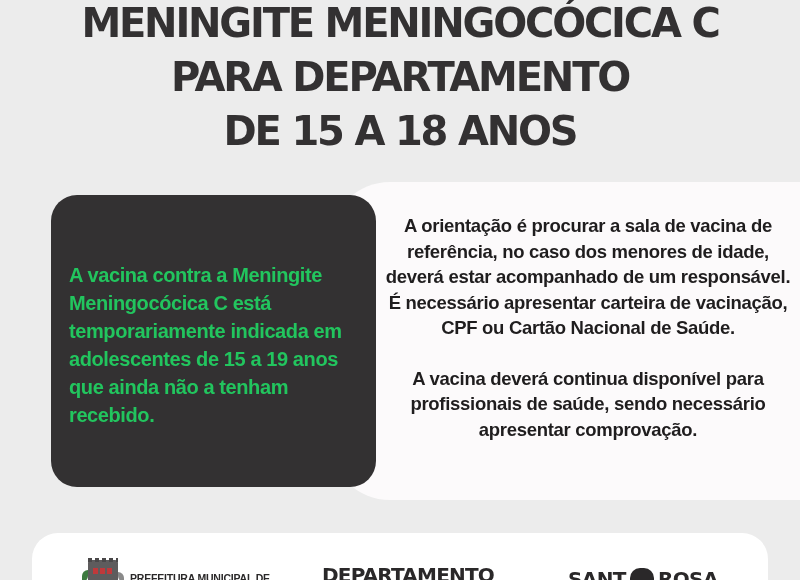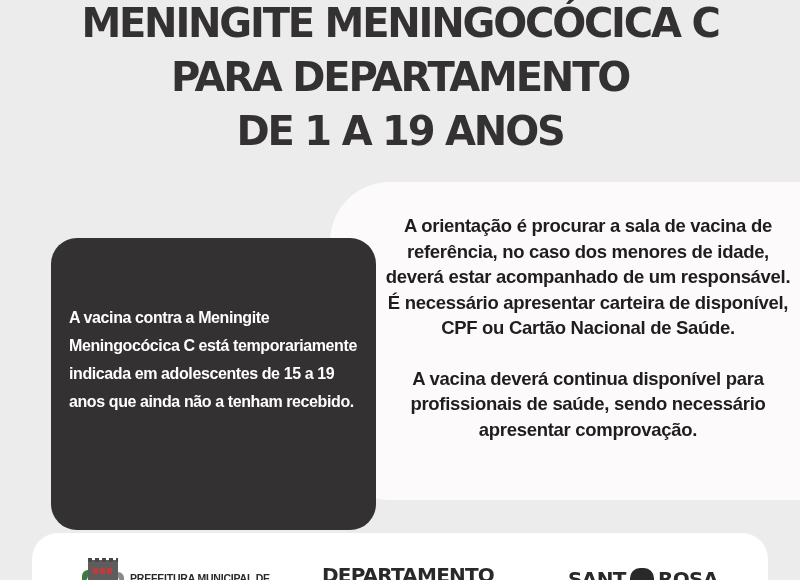--- a/index.html
+++ b/index.html
@@ -67,27 +67,26 @@
     .dark-card {
       position: absolute;
       left: 51px;
       top: 195px;
       width: 325px;
       height: 292px;
       background: #333132;
       border-radius: 26px;
       box-sizing: border-box;
       padding: 66px 10px 0 18px;
-      color: #ffffff;
+      color: #22c55e;
       font-family: "Liberation Sans", sans-serif;
       font-weight: bold;
-      font-size: 16px;
+      font-size: 20px;
       line-height: 28px;
       letter-spacing: -0.4px;
-      margin-top: 43px;
     }
     .dark-card p { margin: 0; }
 
     .footer-card {
       position: absolute;
       left: 32px;
       top: 533px;
       width: 736px;
       height: 80px;
       background: #ffffff;
@@ -193,26 +192,26 @@
       border-radius: 10px 10px 2px 2px;
       margin-top: 1px;
     }
   </style>
 </head>
 <body>
 
 <h1 class="title">
   <span class="line line1">MENINGITE MENINGOCÓCICA C</span>
   <span class="line">PARA DEPARTAMENTO</span>
-  <span class="line">DE 1 A 19 ANOS</span>
+  <span class="line">DE 15 A 18 ANOS</span>
 </h1>
 
 <div class="info-card"></div>
 <div class="info-text">
-  <p>A orientação é procurar a sala de vacina de referência, no caso dos menores de idade, deverá estar acompanhado de um responsável. É necessário apresentar carteira de disponível, CPF ou Cartão Nacional de Saúde.</p>
+  <p>A orientação é procurar a sala de vacina de referência, no caso dos menores de idade, deverá estar acompanhado de um responsável. É necessário apresentar carteira de vacinação, CPF ou Cartão Nacional de Saúde.</p>
   <p>A vacina deverá continua disponível para profissionais de saúde, sendo necessário apresentar comprovação.</p>
 </div>
 
 <div class="dark-card">
   <p>A vacina contra a Meningite Meningocócica C está temporariamente indicada em adolescentes de 15 a 19 anos que ainda não a tenham recebido.</p>
 </div>
 
 <div class="footer-card"></div>
 
 <div class="logo-prefeitura">

